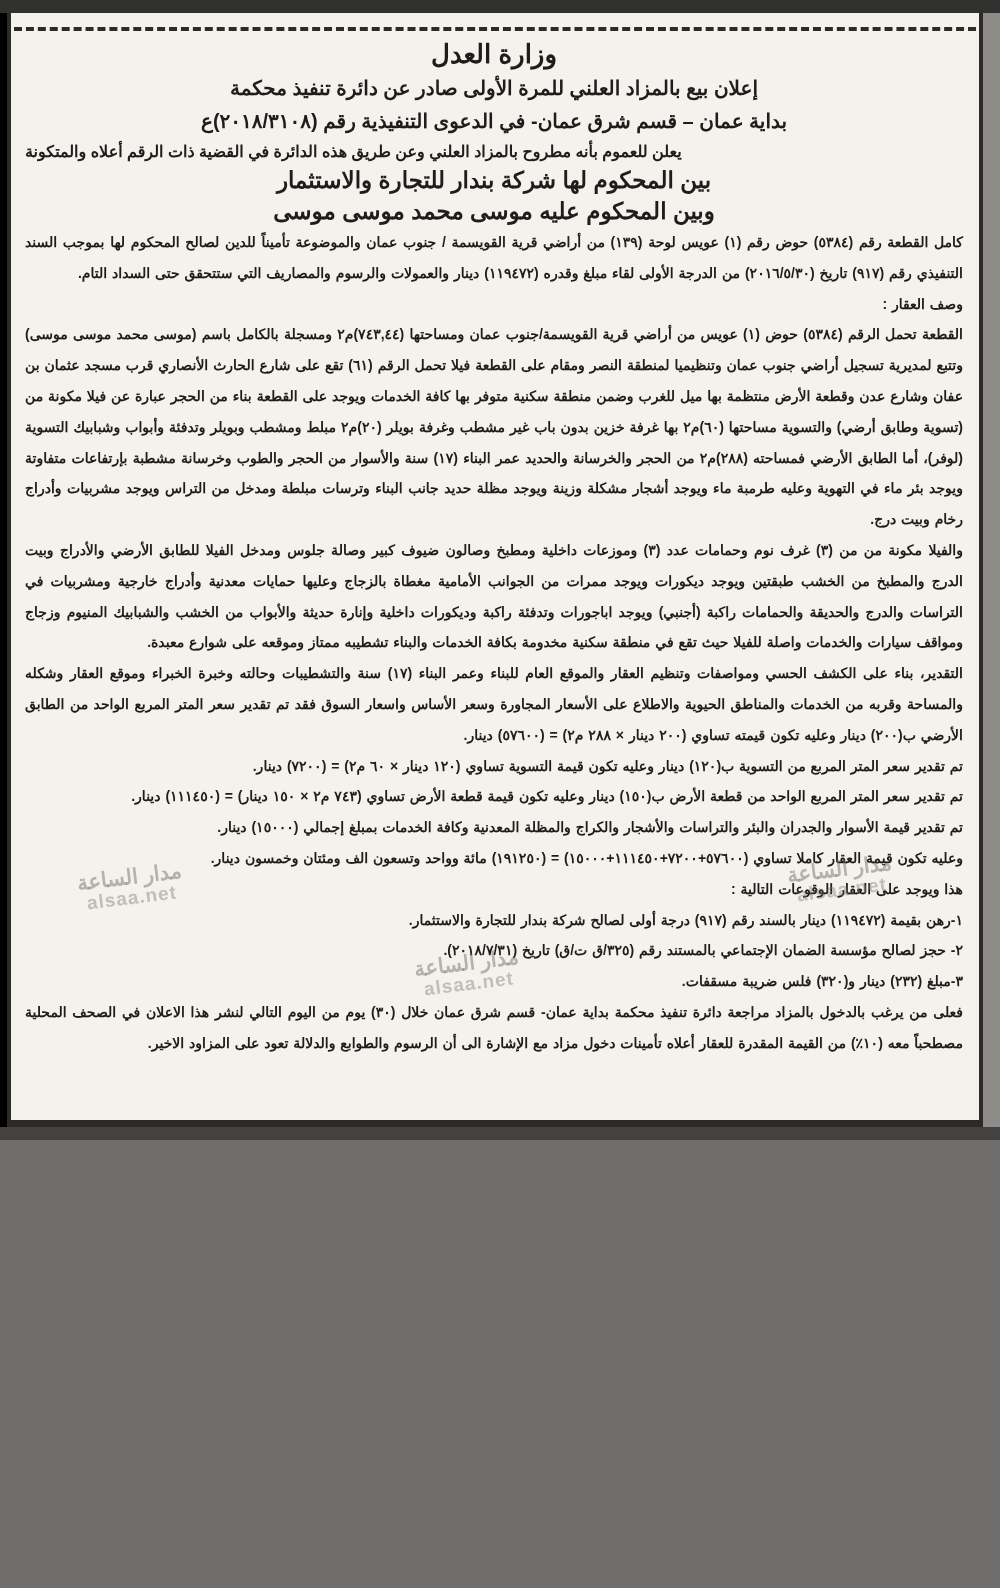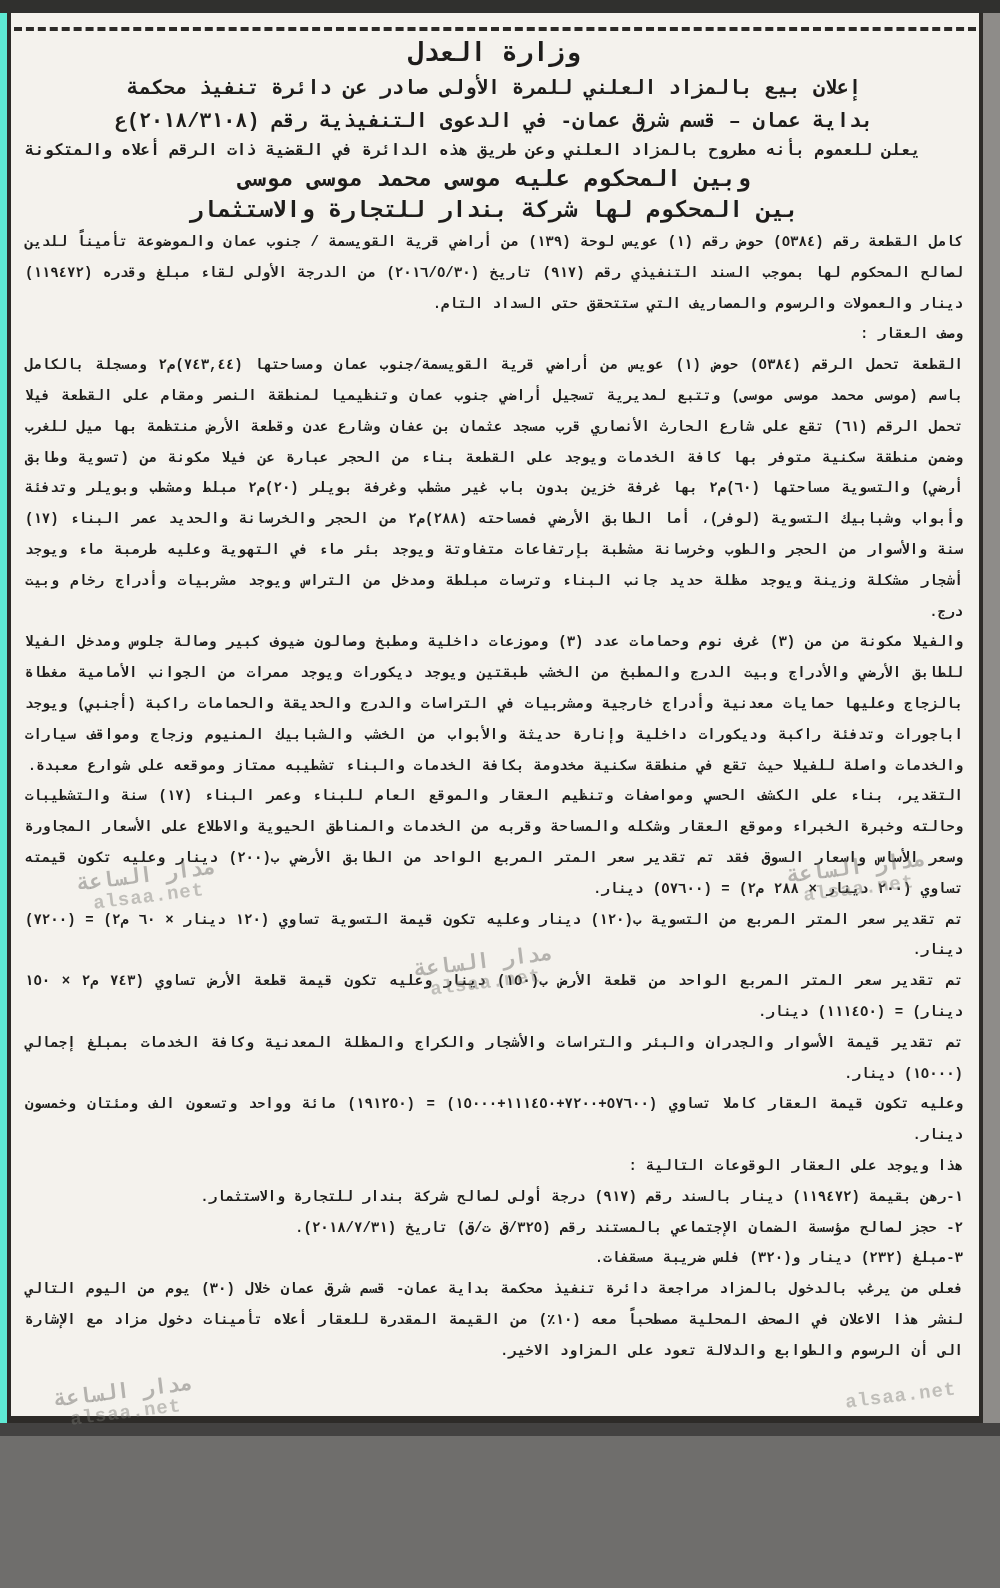--- a/index.html
+++ b/index.html
@@ -1,19 +1,19 @@
 <!DOCTYPE html>
 <html lang="ar"><head>
 <meta charset="utf-8">
 <style>
   html,body { margin:0; padding:0; background:#6f6e6c; }
   .page {
-    position:relative; width:1000px; height:1436px;
-    background:#5eead4; overflow:hidden;
-    font-family:Liberation Mono, monospace;
+    position:relative; width:1000px; height:1140px;
+    background:#000000; overflow:hidden;
+    font-family:Liberation Sans, sans-serif;
     -webkit-font-smoothing:antialiased;
   }
   .topbar { position:absolute; top:0; left:0; width:100%; height:13px; background:#30302e; z-index:3; }
   .bottombar { position:absolute; bottom:0; left:0; width:100%; height:13px; background:#434241; z-index:3; }
   .right-margin { position:absolute; top:13px; right:0; width:17px; bottom:13px; background:#8e8c89; z-index:2; }
   .frame {
     position:absolute; top:13px; left:7px; right:17px; bottom:13px;
     box-sizing:border-box; background:#f4f2ed;
     border-left:4px solid #2d2b28; border-right:4px solid #2d2b28; border-bottom:7px solid #2d2b28;
     overflow:hidden; z-index:1;
@@ -54,22 +54,22 @@
   <div class="bottombar"></div>
 
   <div class="frame">
     <div class="dashed-rule"></div>
 
     <div class="content">
       <div class="h-ministry">وزارة العدل</div>
       <div class="h-title">إعلان بيع بالمزاد العلني للمرة الأولى صادر عن دائرة تنفيذ محكمة</div>
       <div class="h-title">بداية عمان – قسم شرق عمان- في الدعوى التنفيذية رقم (٢٠١٨/٣١٠٨)ع</div>
       <div class="intro">يعلن للعموم بأنه مطروح بالمزاد العلني وعن طريق هذه الدائرة في القضية ذات الرقم أعلاه والمتكونة</div>
+      <div class="party">بين المحكوم لها شركة بندار للتجارة والاستثمار</div>
       <div class="party">وبين المحكوم عليه موسى محمد موسى موسى</div>
-      <div class="party">بين المحكوم لها شركة بندار للتجارة والاستثمار</div>
 
       <div class="para">كامل القطعة رقم (٥٣٨٤) حوض رقم (١) عويس لوحة (١٣٩) من أراضي قرية القويسمة / جنوب عمان والموضوعة تأميناً للدين لصالح المحكوم لها بموجب السند التنفيذي رقم (٩١٧) تاريخ (٢٠١٦/٥/٣٠) من الدرجة الأولى لقاء مبلغ وقدره (١١٩٤٧٢) دينار والعمولات والرسوم والمصاريف التي ستتحقق حتى السداد التام.</div>
       <div class="para">وصف العقار :</div>
       <div class="para">القطعة تحمل الرقم (٥٣٨٤) حوض (١) عويس من أراضي قرية القويسمة/جنوب عمان ومساحتها (٧٤٣,٤٤)م٢ ومسجلة بالكامل باسم (موسى محمد موسى موسى) وتتبع لمديرية تسجيل أراضي جنوب عمان وتنظيميا لمنطقة النصر ومقام على القطعة فيلا تحمل الرقم (٦١) تقع على شارع الحارث الأنصاري قرب مسجد عثمان بن عفان وشارع عدن وقطعة الأرض منتظمة بها ميل للغرب وضمن منطقة سكنية متوفر بها كافة الخدمات ويوجد على القطعة بناء من الحجر عبارة عن فيلا مكونة من (تسوية وطابق أرضي) والتسوية مساحتها (٦٠)م٢ بها غرفة خزين بدون باب غير مشطب وغرفة بويلر (٢٠)م٢ مبلط ومشطب وبويلر وتدفئة وأبواب وشبابيك التسوية (لوفر)، أما الطابق الأرضي فمساحته (٢٨٨)م٢ من الحجر والخرسانة والحديد عمر البناء (١٧) سنة والأسوار من الحجر والطوب وخرسانة مشطبة بإرتفاعات متفاوتة ويوجد بئر ماء في التهوية وعليه طرمبة ماء ويوجد أشجار مشكلة وزينة ويوجد مظلة حديد جانب البناء وترسات مبلطة ومدخل من التراس ويوجد مشربيات وأدراج رخام وبيت درج.</div>
       <div class="para">والفيلا مكونة من من (٣) غرف نوم وحمامات عدد (٣) وموزعات داخلية ومطبخ وصالون ضيوف كبير وصالة جلوس ومدخل الفيلا للطابق الأرضي والأدراج وبيت الدرج والمطبخ من الخشب طبقتين ويوجد ديكورات ويوجد ممرات من الجوانب الأمامية مغطاة بالزجاج وعليها حمايات معدنية وأدراج خارجية ومشربيات في التراسات والدرج والحديقة والحمامات راكبة (أجنبي) ويوجد اباجورات وتدفئة راكبة وديكورات داخلية وإنارة حديثة والأبواب من الخشب والشبابيك المنيوم وزجاج ومواقف سيارات والخدمات واصلة للفيلا حيث تقع في منطقة سكنية مخدومة بكافة الخدمات والبناء تشطيبه ممتاز وموقعه على شوارع معبدة.</div>
       <div class="para">التقدير، بناء على الكشف الحسي ومواصفات وتنظيم العقار والموقع العام للبناء وعمر البناء (١٧) سنة والتشطيبات وحالته وخبرة الخبراء وموقع العقار وشكله والمساحة وقربه من الخدمات والمناطق الحيوية والاطلاع على الأسعار المجاورة وسعر الأساس واسعار السوق فقد تم تقدير سعر المتر المربع الواحد من الطابق الأرضي ب(٢٠٠) دينار وعليه تكون قيمته تساوي (٢٠٠ دينار × ٢٨٨ م٢) = (٥٧٦٠٠) دينار.</div>
       <div class="para">تم تقدير سعر المتر المربع من التسوية ب(١٢٠) دينار وعليه تكون قيمة التسوية تساوي (١٢٠ دينار × ٦٠ م٢) = (٧٢٠٠) دينار.</div>
       <div class="para">تم تقدير سعر المتر المربع الواحد من قطعة الأرض ب(١٥٠) دينار وعليه تكون قيمة قطعة الأرض تساوي (٧٤٣ م٢ × ١٥٠ دينار) = (١١١٤٥٠) دينار.</div>
       <div class="para">تم تقدير قيمة الأسوار والجدران والبئر والتراسات والأشجار والكراج والمظلة المعدنية وكافة الخدمات بمبلغ إجمالي (١٥٠٠٠) دينار.</div>
       <div class="para">وعليه تكون قيمة العقار كاملا تساوي (٥٧٦٠٠+٧٢٠٠+١١١٤٥٠+١٥٠٠٠) = (١٩١٢٥٠) مائة وواحد وتسعون الف ومئتان وخمسون دينار.</div>

